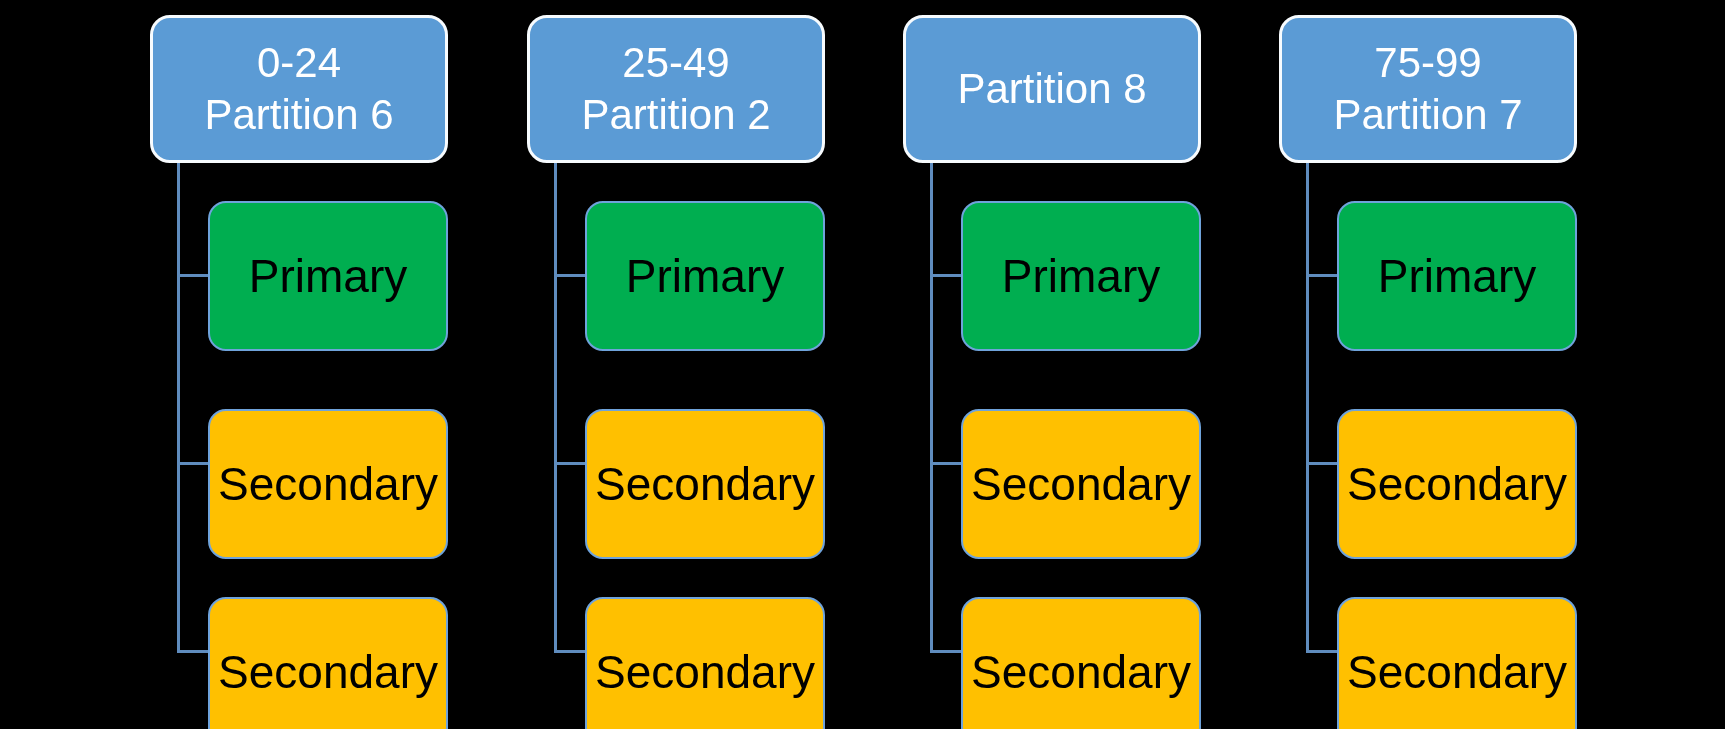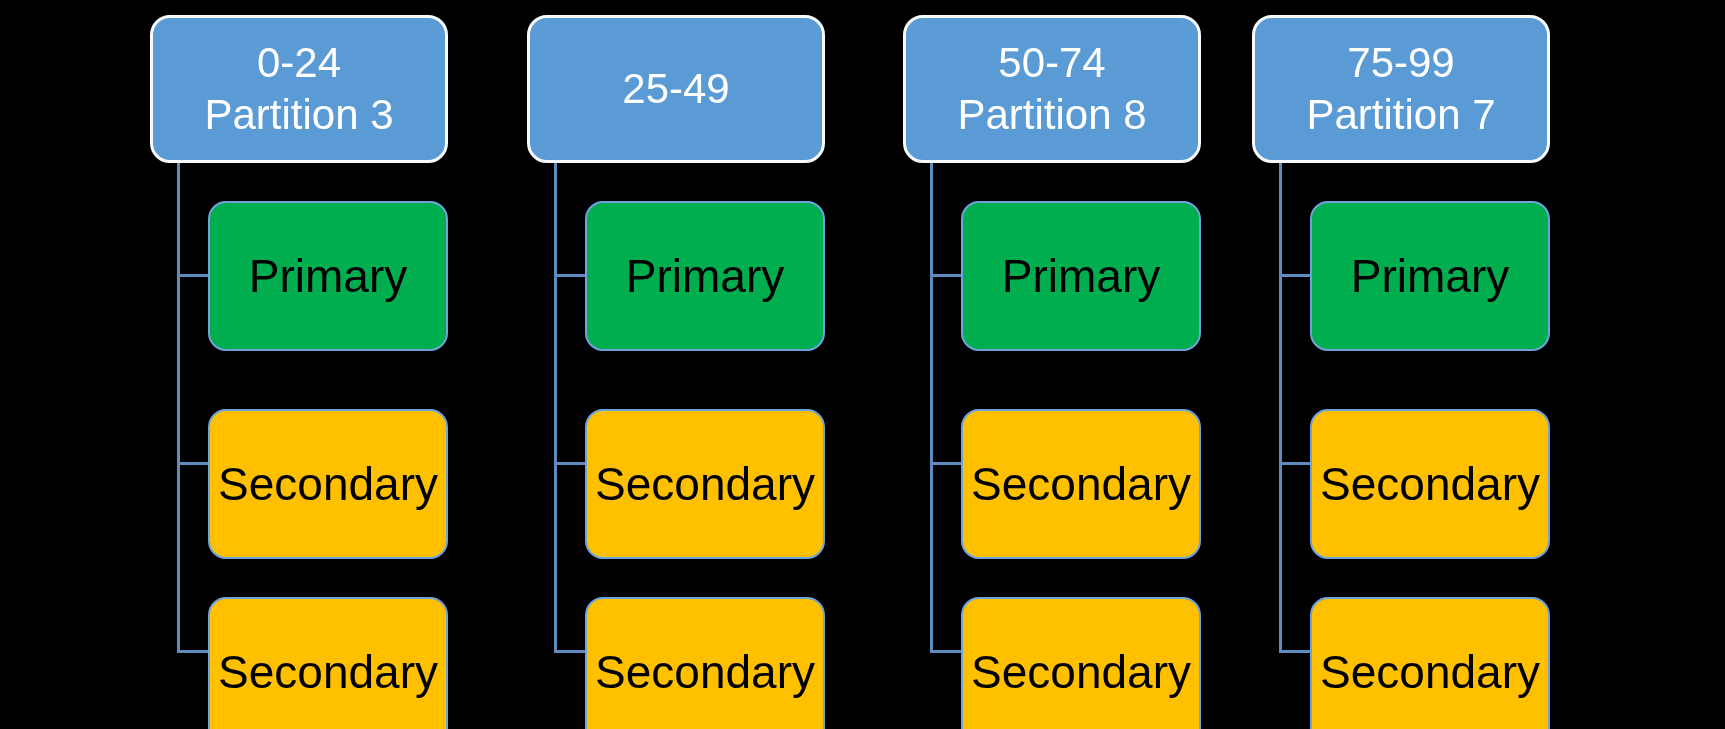--- a/index.html
+++ b/index.html
@@ -18,21 +18,21 @@
     width: 1725px; height: 729px;
     background: var(--background);
     overflow: hidden;
     font-family: "Liberation Sans", sans-serif;
   }
   .canvas { position: relative; width: 1725px; height: 729px; }
   .column { position: absolute; top: 0; width: 300px; height: 729px; }
   .col-0 { left: 150px; }
   .col-1 { left: 527px; }
   .col-2 { left: 903px; }
-  .col-3 { left: 1252px; }
+  .col-3 { left: 1279px; }
 
   .header-box {
     position: absolute; left: 0; top: 15px;
     width: 298px; height: 148px;
     background: var(--header-fill);
     border: 3px solid var(--header-border);
     border-radius: 20px;
     display: flex; flex-direction: column;
     align-items: center; justify-content: center;
     color: var(--header-text);
@@ -75,59 +75,59 @@
 
 <div class="canvas">
 
   <div class="column col-0">
     <div class="vline"></div>
     <div class="stub stub-0"></div>
     <div class="stub stub-1"></div>
     <div class="stub stub-2"></div>
     <div class="header-box">
       <div>0-24</div>
-      <div>Partition 3</div>
+      <div>Partition 6</div>
     </div>
     <div class="child-box child-0 primary">
       <span>Primary</span>
     </div>
     <div class="child-box child-1 secondary">
       <span>Secondary</span>
     </div>
     <div class="child-box child-2 secondary">
       <span>Secondary</span>
     </div>
   </div>
 
   <div class="column col-1">
     <div class="vline"></div>
     <div class="stub stub-0"></div>
     <div class="stub stub-1"></div>
     <div class="stub stub-2"></div>
     <div class="header-box">
       <div>25-49</div>
+      <div>Partition 2</div>
     </div>
     <div class="child-box child-0 primary">
       <span>Primary</span>
     </div>
     <div class="child-box child-1 secondary">
       <span>Secondary</span>
     </div>
     <div class="child-box child-2 secondary">
       <span>Secondary</span>
     </div>
   </div>
 
   <div class="column col-2">
     <div class="vline"></div>
     <div class="stub stub-0"></div>
     <div class="stub stub-1"></div>
     <div class="stub stub-2"></div>
     <div class="header-box">
-      <div>50-74</div>
       <div>Partition 8</div>
     </div>
     <div class="child-box child-0 primary">
       <span>Primary</span>
     </div>
     <div class="child-box child-1 secondary">
       <span>Secondary</span>
     </div>
     <div class="child-box child-2 secondary">
       <span>Secondary</span>

